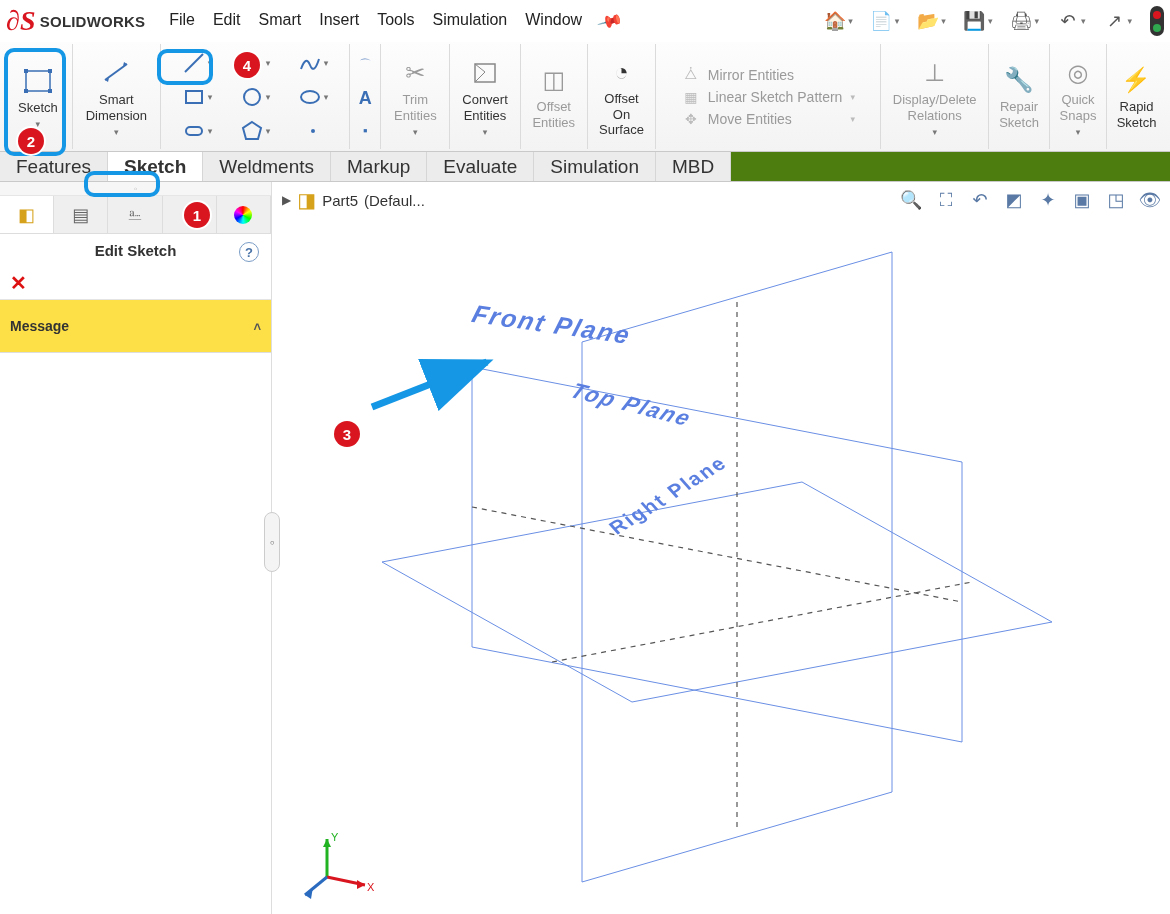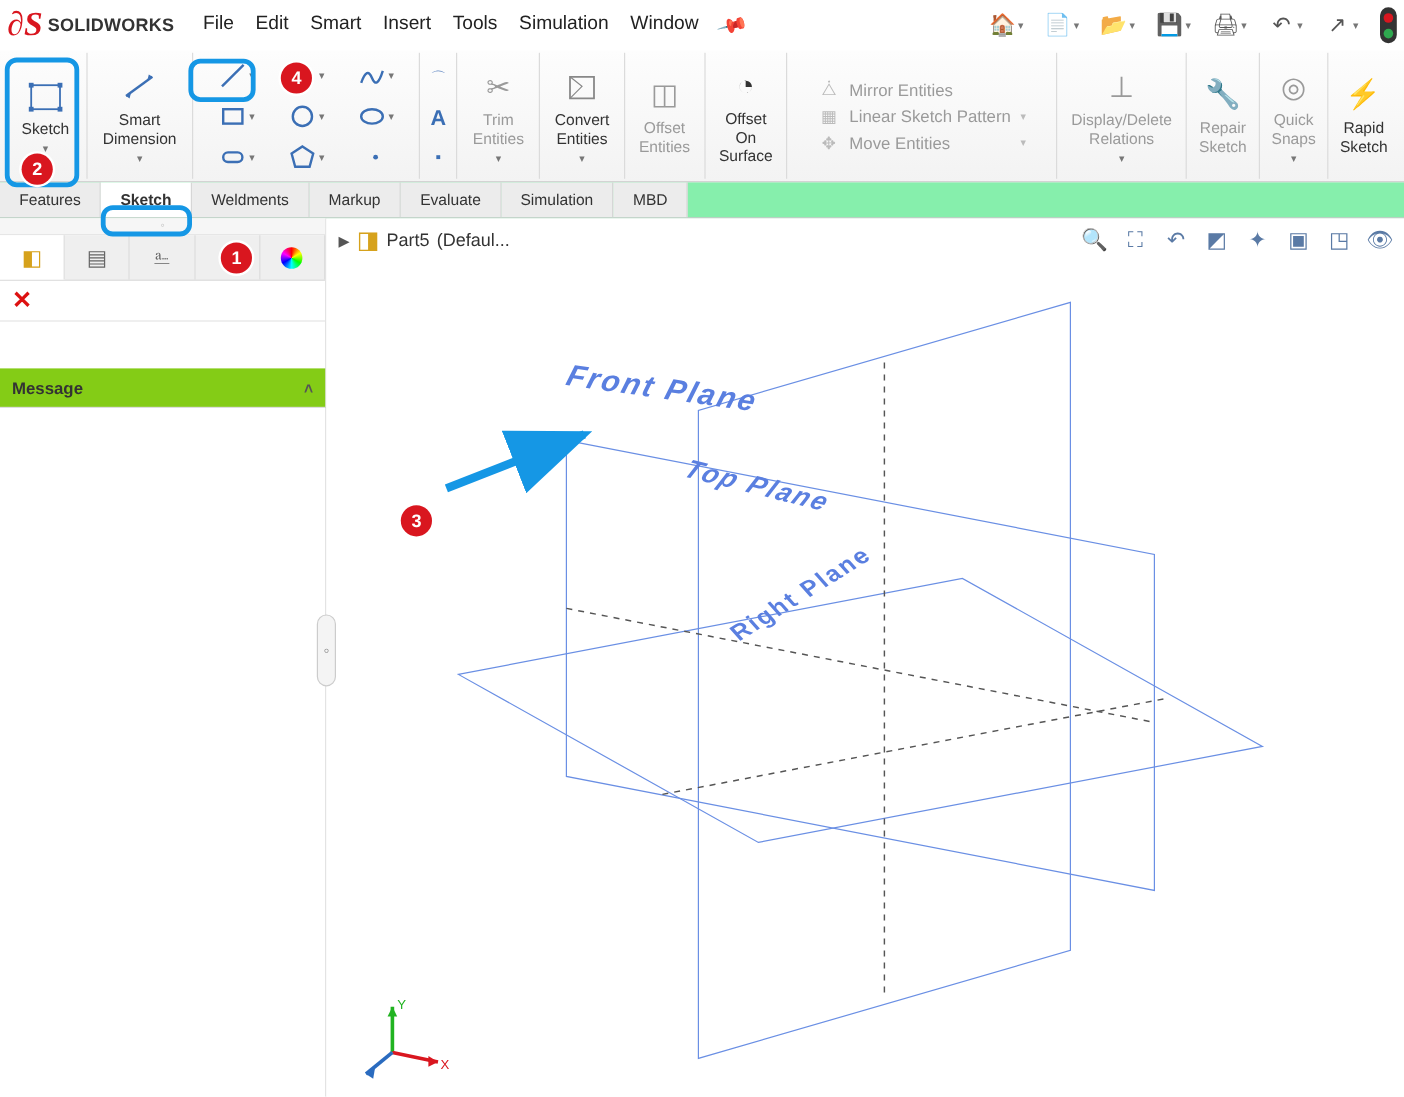--- a/index.html
+++ b/index.html
@@ -100,24 +100,24 @@
   .ribbon-list {
     display:flex; flex-direction:column; gap:6px; font-size:14px; color:#9a9a9a;
     justify-content:center; padding:4px 6px;
   }
   .ribbon-list-item { display:flex; align-items:center; gap:8px;}
   .ribbon-list-item .mini-icon { width:18px; text-align:center; color:#bbb;}
 
   
   .tabs {
     display:flex;
-    background:#86efac;
+    background:#4d7c0f;
     height:30px;
     border-bottom:1px solid #c9c9c9;
-    font-size:13px;
+    font-size:19px;
   }
   .tab {
     padding: 4px 16px;
     border-right:1px solid #d6d6d6;
     display:flex; align-items:center;
     background:#ececec;
     cursor:default;
   }
   .tab.active {
     background:#fff;
@@ -149,23 +149,22 @@
     position:absolute; right:12px; top:8px;
     width:20px;height:20px;border:1.5px solid #7a9cc6;border-radius:50%;
     display:flex;align-items:center;justify-content:center;font-size:13px;color:#4a74a8;
   }
   .panel-close {
     color:#d11; font-size:20px; font-weight:bold; padding:4px 10px;
     border-bottom:1px solid #e4e4e4;
   }
   .panel-section-header {
     display:flex; align-items:center; justify-content:space-between;
-    background:#84cc16; padding:8px 10px; font-weight:700; font-size:14px;
+    background:#fde047; padding:18px 10px; font-weight:700; font-size:14px;
     border-bottom:1px solid #ddd;
-    margin-top:39px;
   }
   .panel-section-header .chev { font-size:13px; color:#555;}
   .panel-message {
     background:#fff88a; padding:6px 8px; font-size:14px; line-height:1.35;
   }
 
   .canvas-area {
     flex:1; position:relative; background:#fff;
   }
   .breadcrumb-bar {
@@ -486,20 +485,24 @@
         <span style="color:#bbb;font-size:10px">◦</span>
       </div>
     <div class="panel-tabs">
       <div class="panel-tab active" style="color:#d6a21c">◧</div>
       <div class="panel-tab">▤</div>
       <div class="panel-tab">⎁</div>
       <div class="panel-tab">⊕</div>
       <div class="panel-tab">
           <span style="display:inline-block;width:18px;height:18px;border-radius:50%;background:conic-gradient(red,yellow,lime,cyan,blue,magenta,red)"></span>
         </div>
+    </div>
+    <div class="panel-title-row">
+      <span>Edit Sketch</span>
+      <span class="help">?</span>
     </div>
     <div class="panel-close">✕</div>
     <div class="panel-section-header">
       <span>Message</span>
       <span class="chev">˄</span>
     </div>
   </div>
 
   <div class="canvas-area">
     <div class="breadcrumb-bar">

